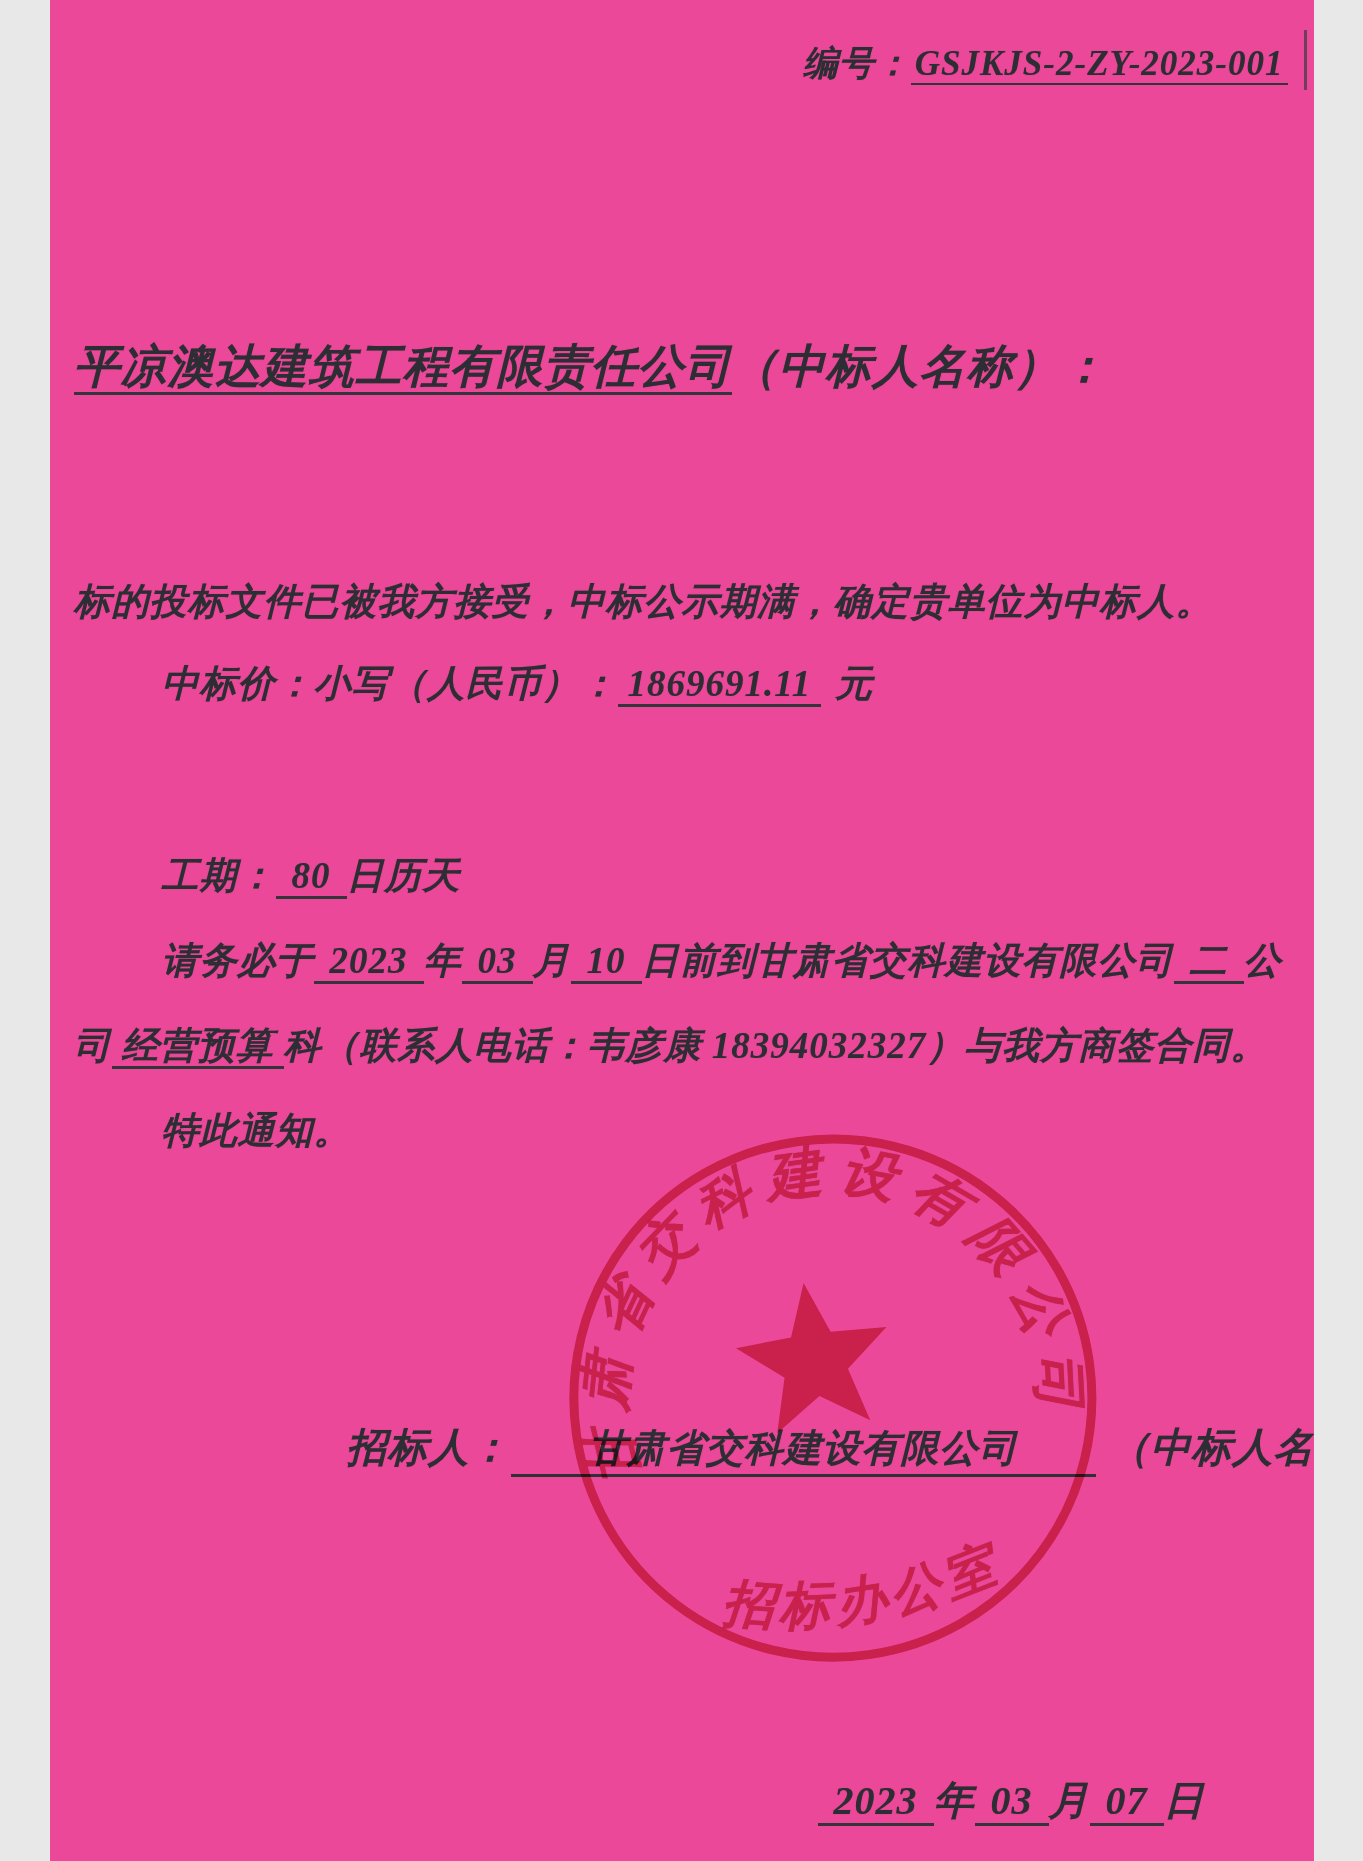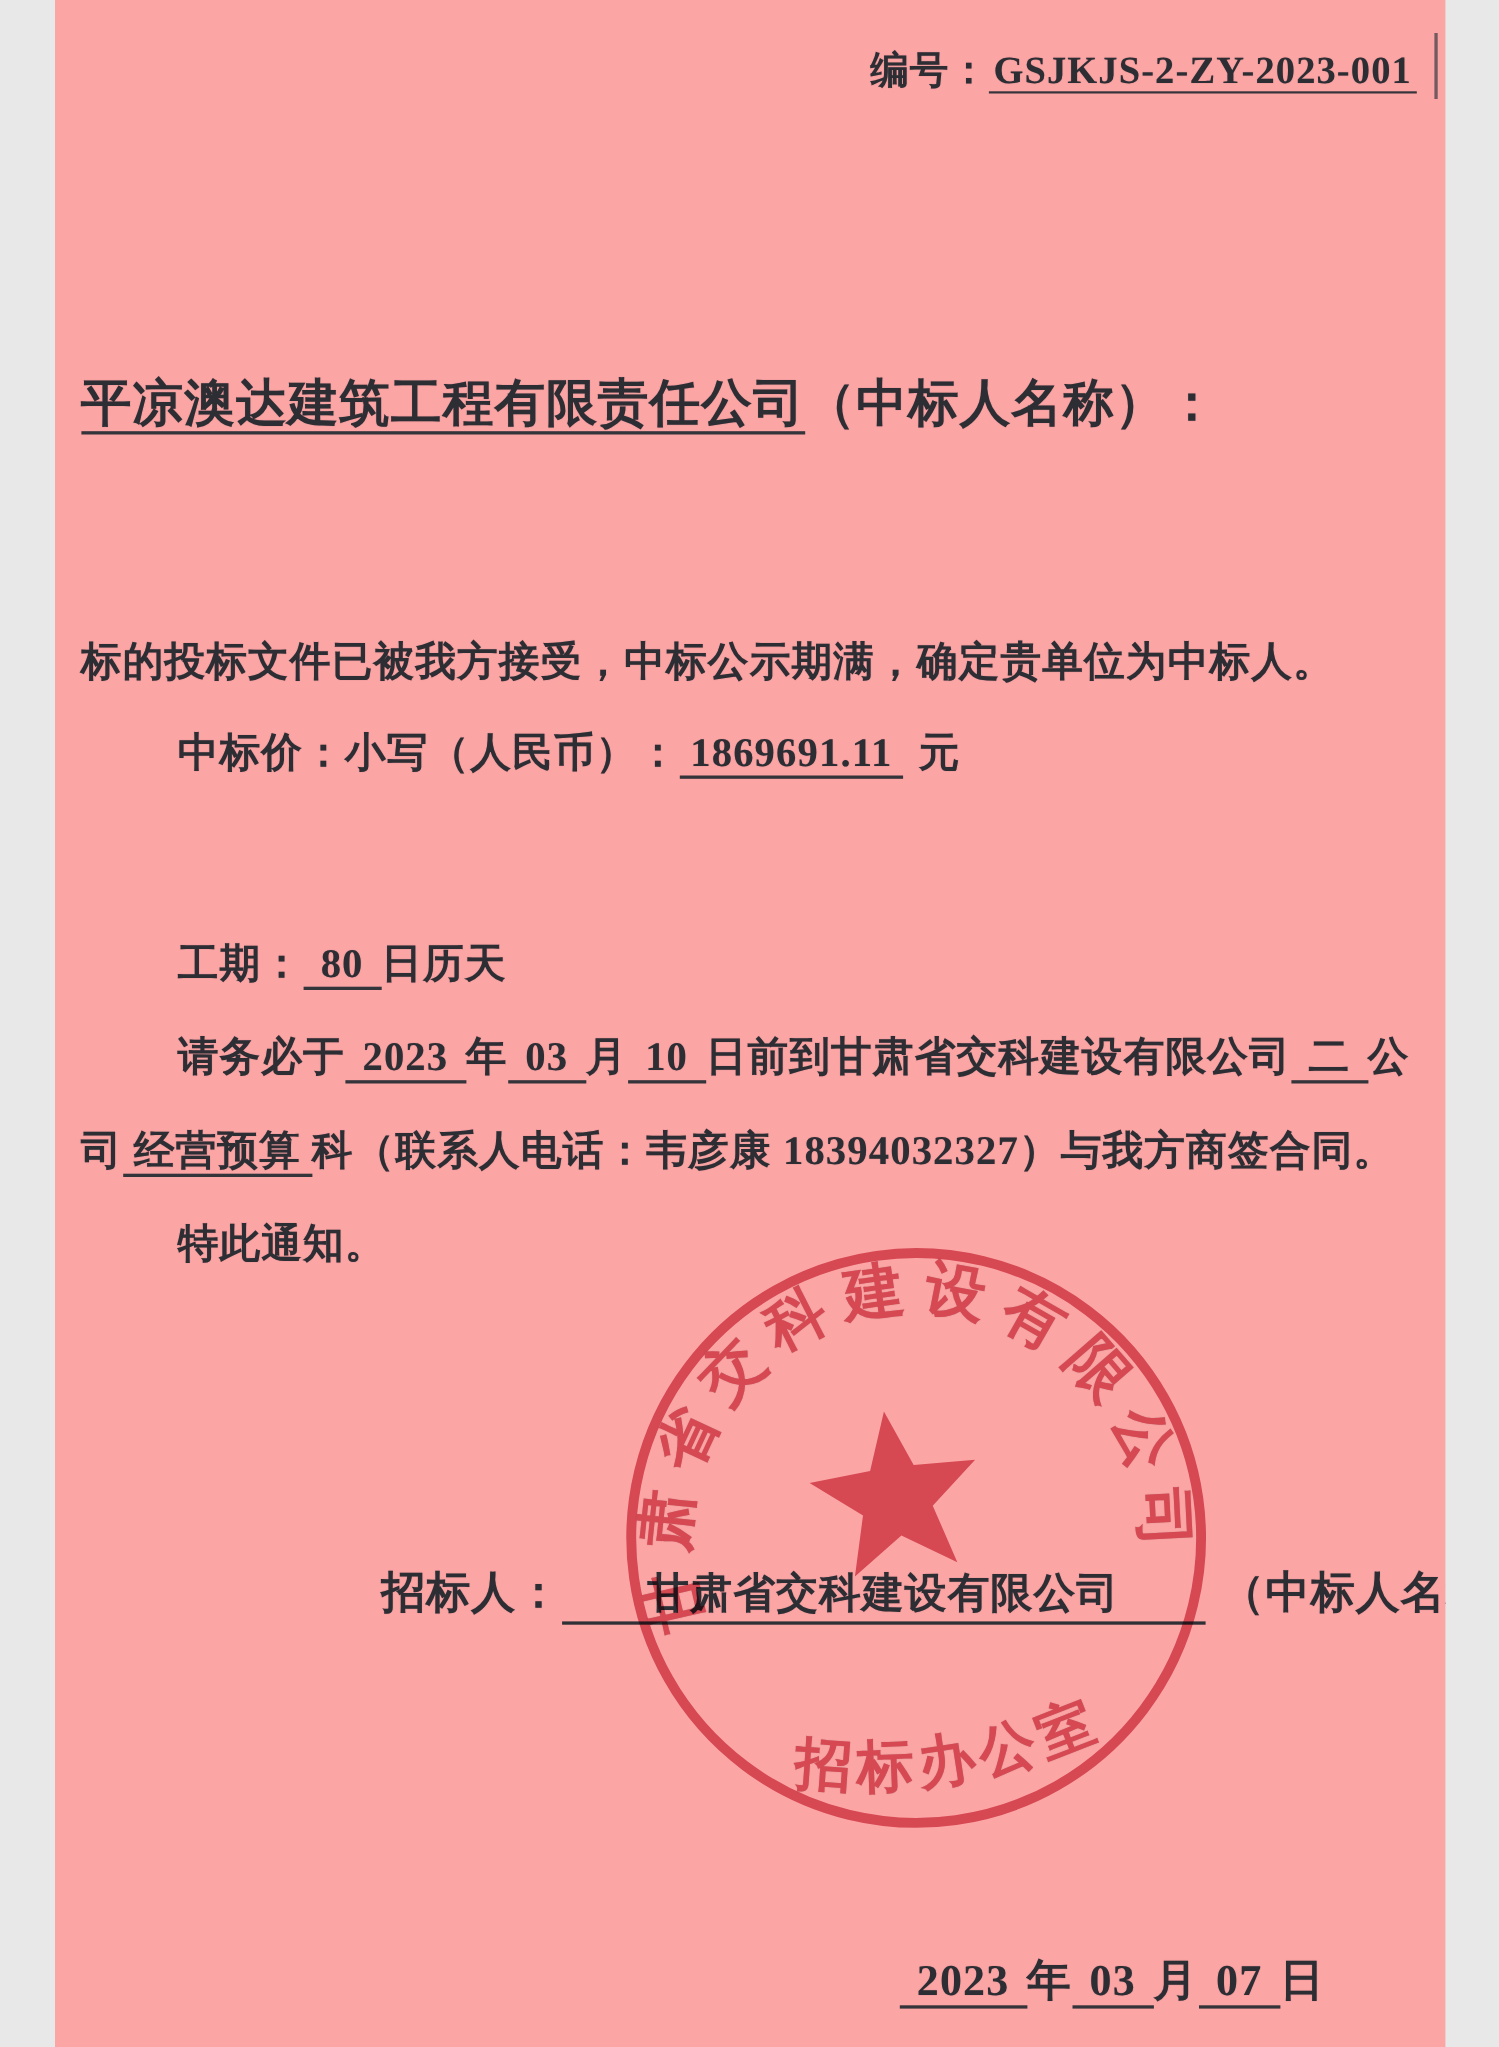--- a/index.html
+++ b/index.html
@@ -1,25 +1,26 @@
 <!DOCTYPE html>
 <html><head>
 <meta charset="utf-8">
 <style>
   html,body{margin:0;padding:0;background:#e8e8e8;}
   .page{
     position:relative;
     width:1264px;height:1861px;
     margin:0 auto;
-    background:#fca5a5;
+    background:#ec4899;
     overflow:hidden;
     font-family:"Liberation Serif","DejaVu Serif",serif;
     color:#2d2d34;
     font-weight:600;
     text-shadow:0 0 1px rgba(45,45,55,.35);
+    font-style:italic;
   }
   .line{position:absolute;white-space:nowrap;font-size:37px;letter-spacing:1px;}
   .u{border-bottom:3px solid #34343b;}
   .pad{padding:0 10px;}
   .padw{padding:0 16px;}
   .num-line{top:40px;right:26px;font-size:35px;}
   .num-line .u{border-bottom-width:2px;padding:0 4px;}
   .title{top:124px;left:0;width:100%;text-align:center;font-size:47px;font-weight:700;letter-spacing:22px;text-indent:22px;}
   .recipient{top:336px;left:24px;font-size:46px;}
   .p1a{top:494px;left:112px;}

